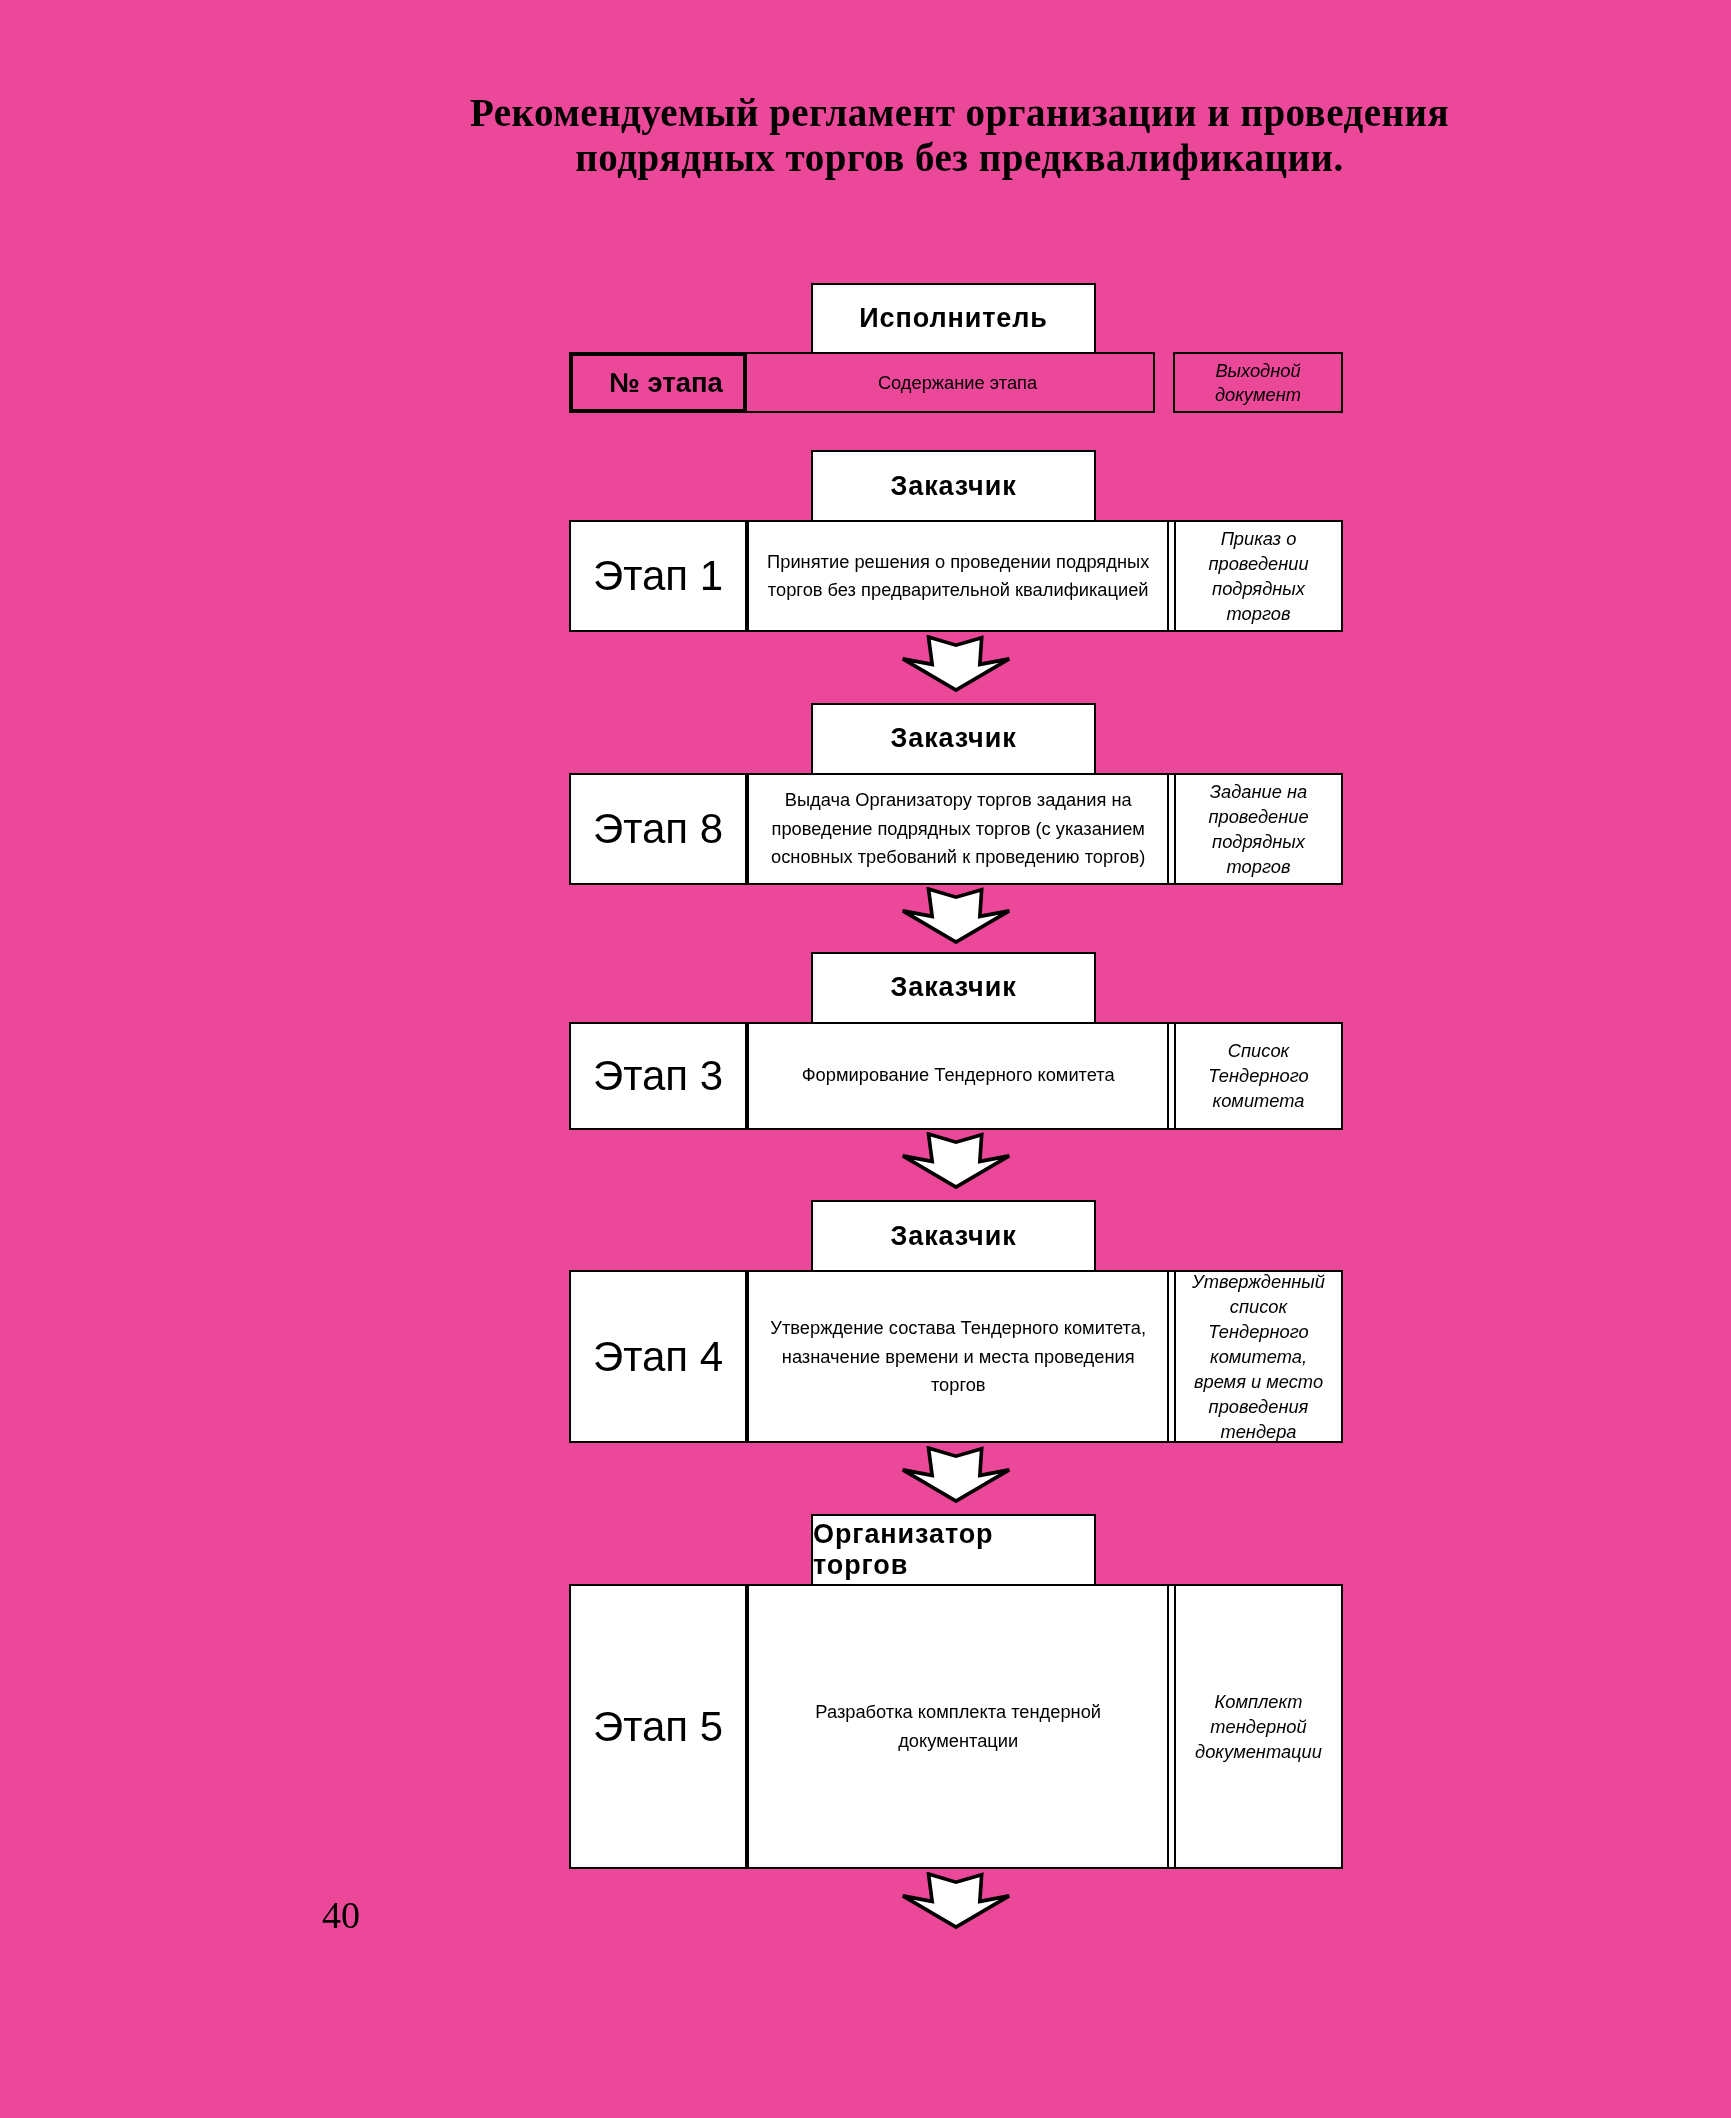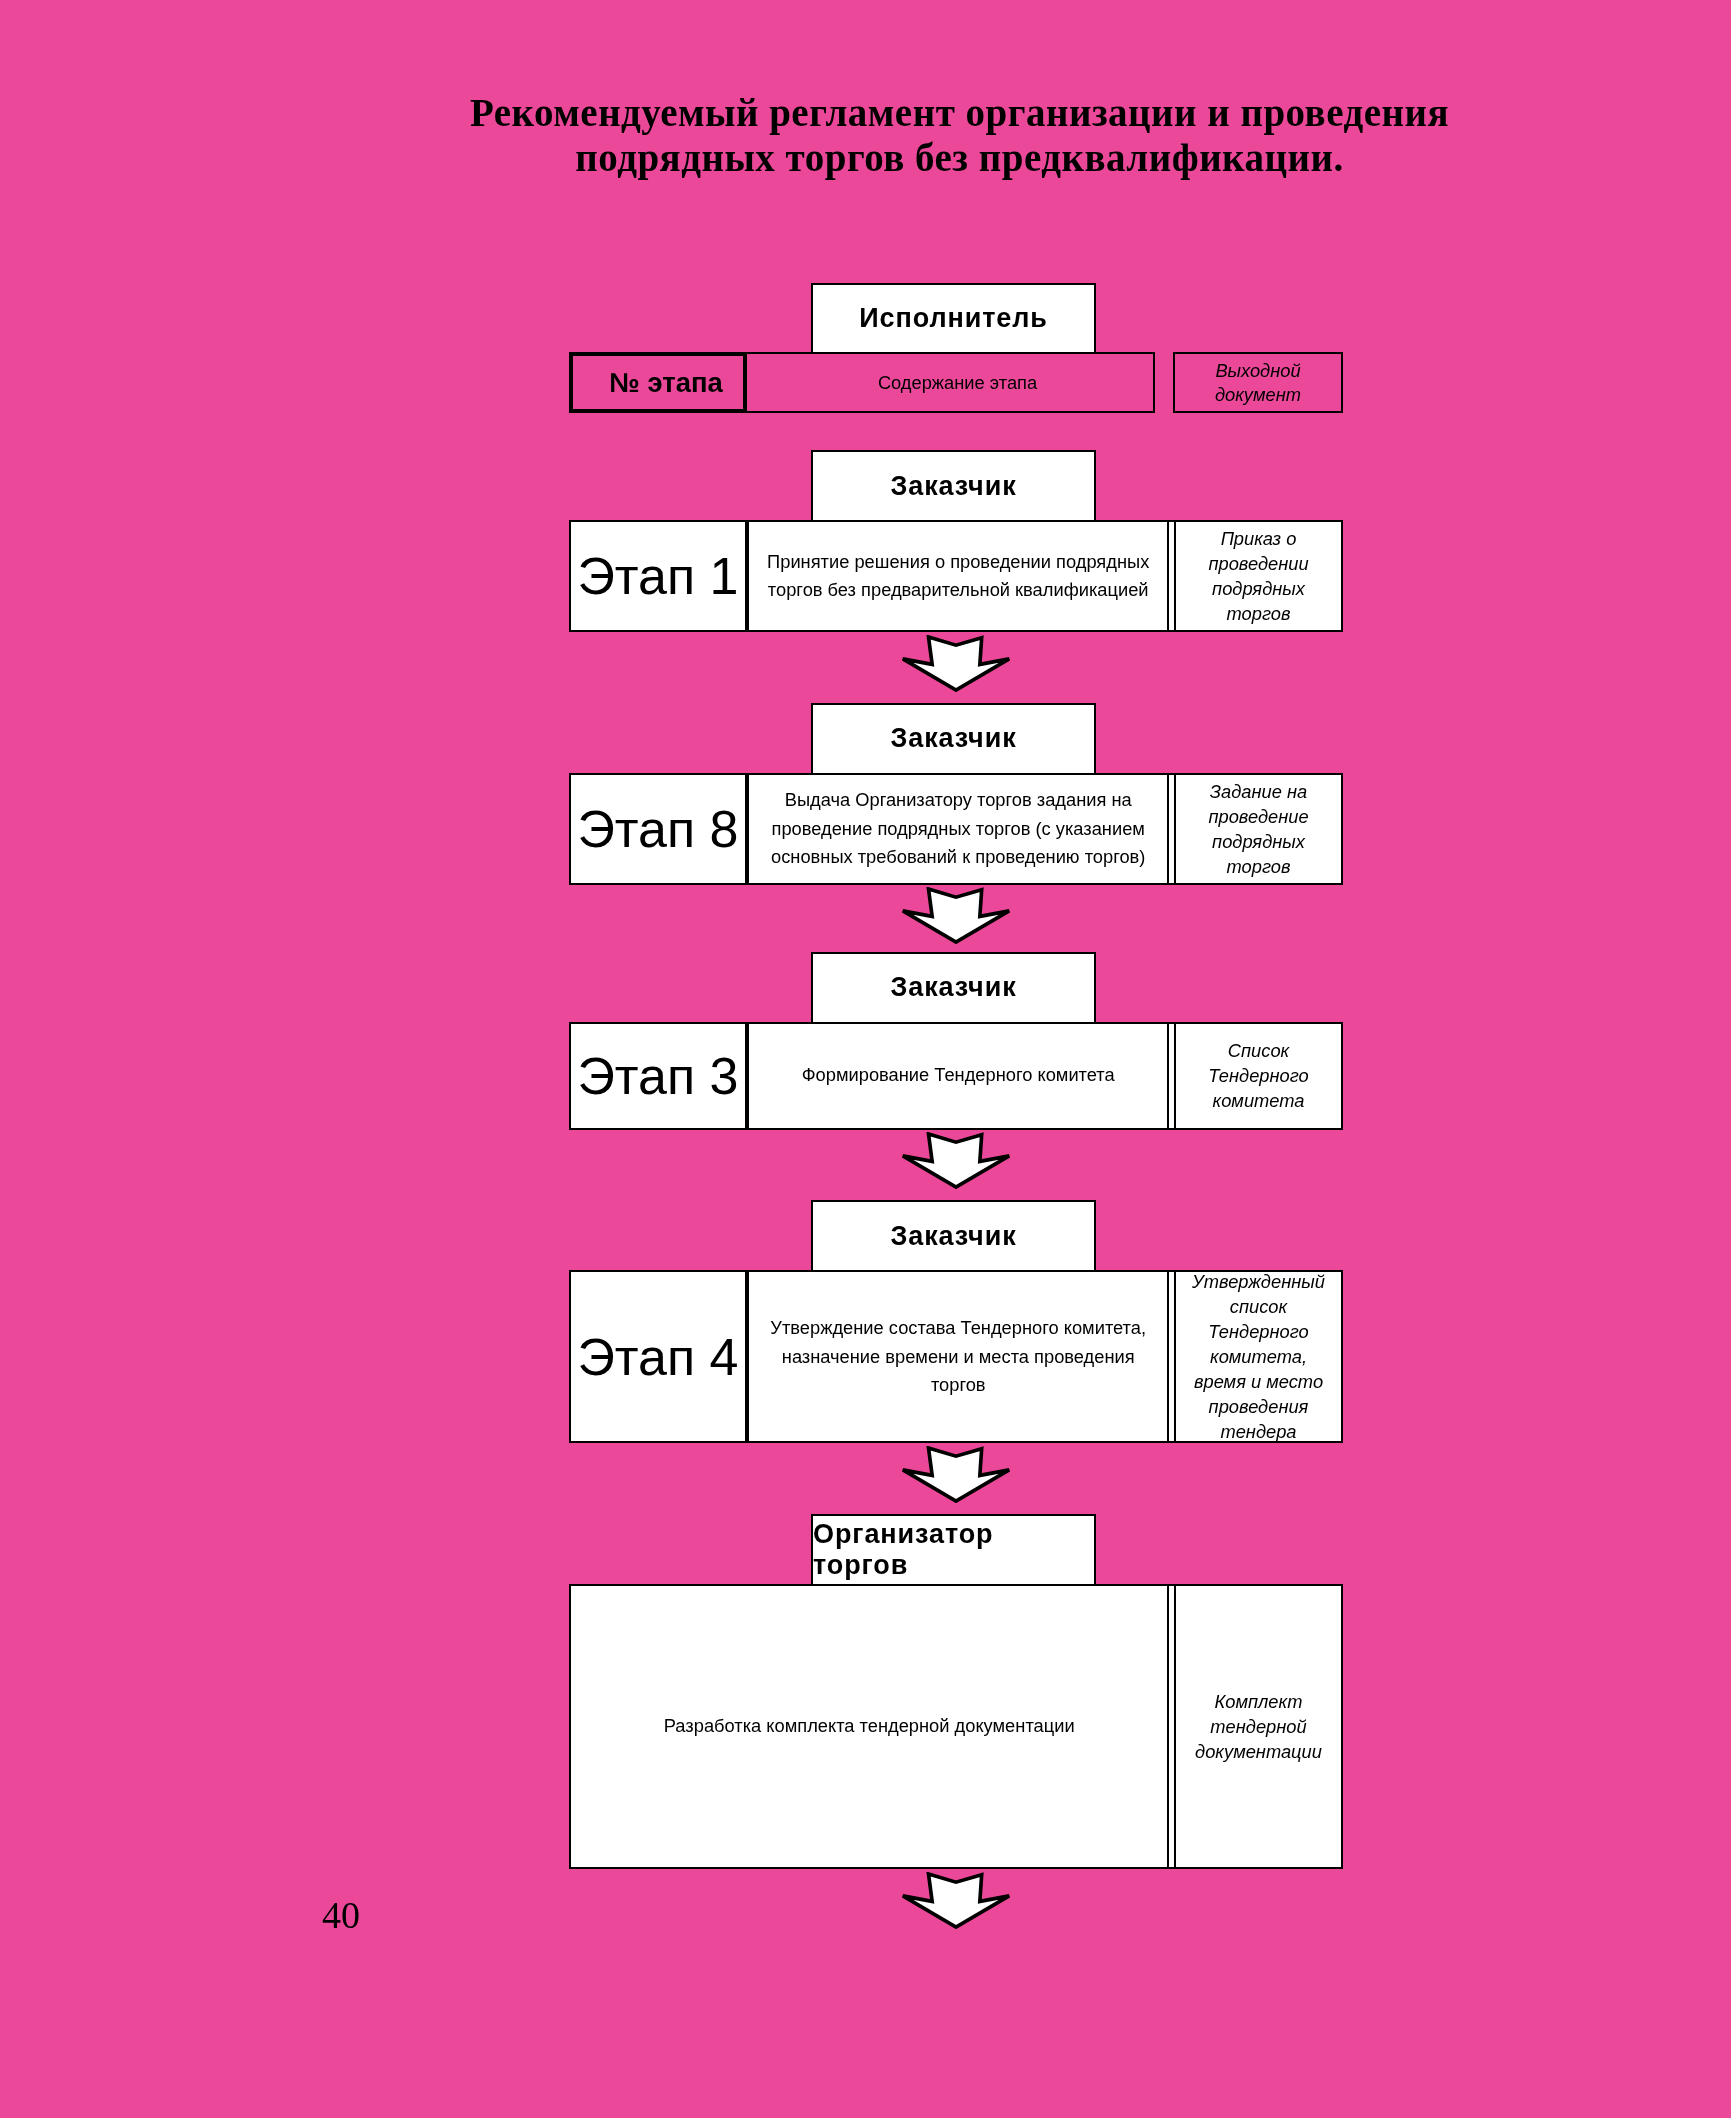--- a/index.html
+++ b/index.html
@@ -74,21 +74,21 @@
   .stage-row{
     box-sizing:border-box;
     display:flex;align-items:stretch;
     border:2.7px solid #000;
     background:#fff;
   }
   .cell-stage{
     box-sizing:border-box;width:178px;
     border-right:4.6px solid #000;
     display:flex;align-items:center;justify-content:center;
-    font-size:52px;
+    font-size:42px;
     white-space:nowrap;
   }
   .cell-content{
     box-sizing:border-box;flex:1;
     border-right:2.7px solid #000;
     display:flex;align-items:center;justify-content:center;
     text-align:center;
     font-size:18.3px;
     line-height:1.55;
     padding:5px 11px;
@@ -193,20 +193,21 @@
     <div class="arrow-wrap">
       <svg width="110" height="57" viewBox="0 0 120 62">
         <polygon points="30,2 60,11 88,3 86,32 118,26 60,60 2,26 34,32" fill="#fff" stroke="#000" stroke-width="4" stroke-linejoin="miter"></polygon>
       </svg>
     </div>
 
     <div class="label-box m5">
       <span>Организатор торгов</span>
     </div>
     <div class="stage-row r5">
+      <div class="cell-stage">Этап 5</div>
       <div class="cell-content">Разработка комплекта тендерной документации</div>
       <div class="cell-output">Комплект тендерной документации</div>
     </div>
     <div class="arrow-wrap">
       <svg width="110" height="57" viewBox="0 0 120 62">
         <polygon points="30,2 60,11 88,3 86,32 118,26 60,60 2,26 34,32" fill="#fff" stroke="#000" stroke-width="4" stroke-linejoin="miter"></polygon>
       </svg>
     </div>
 
   </div>

